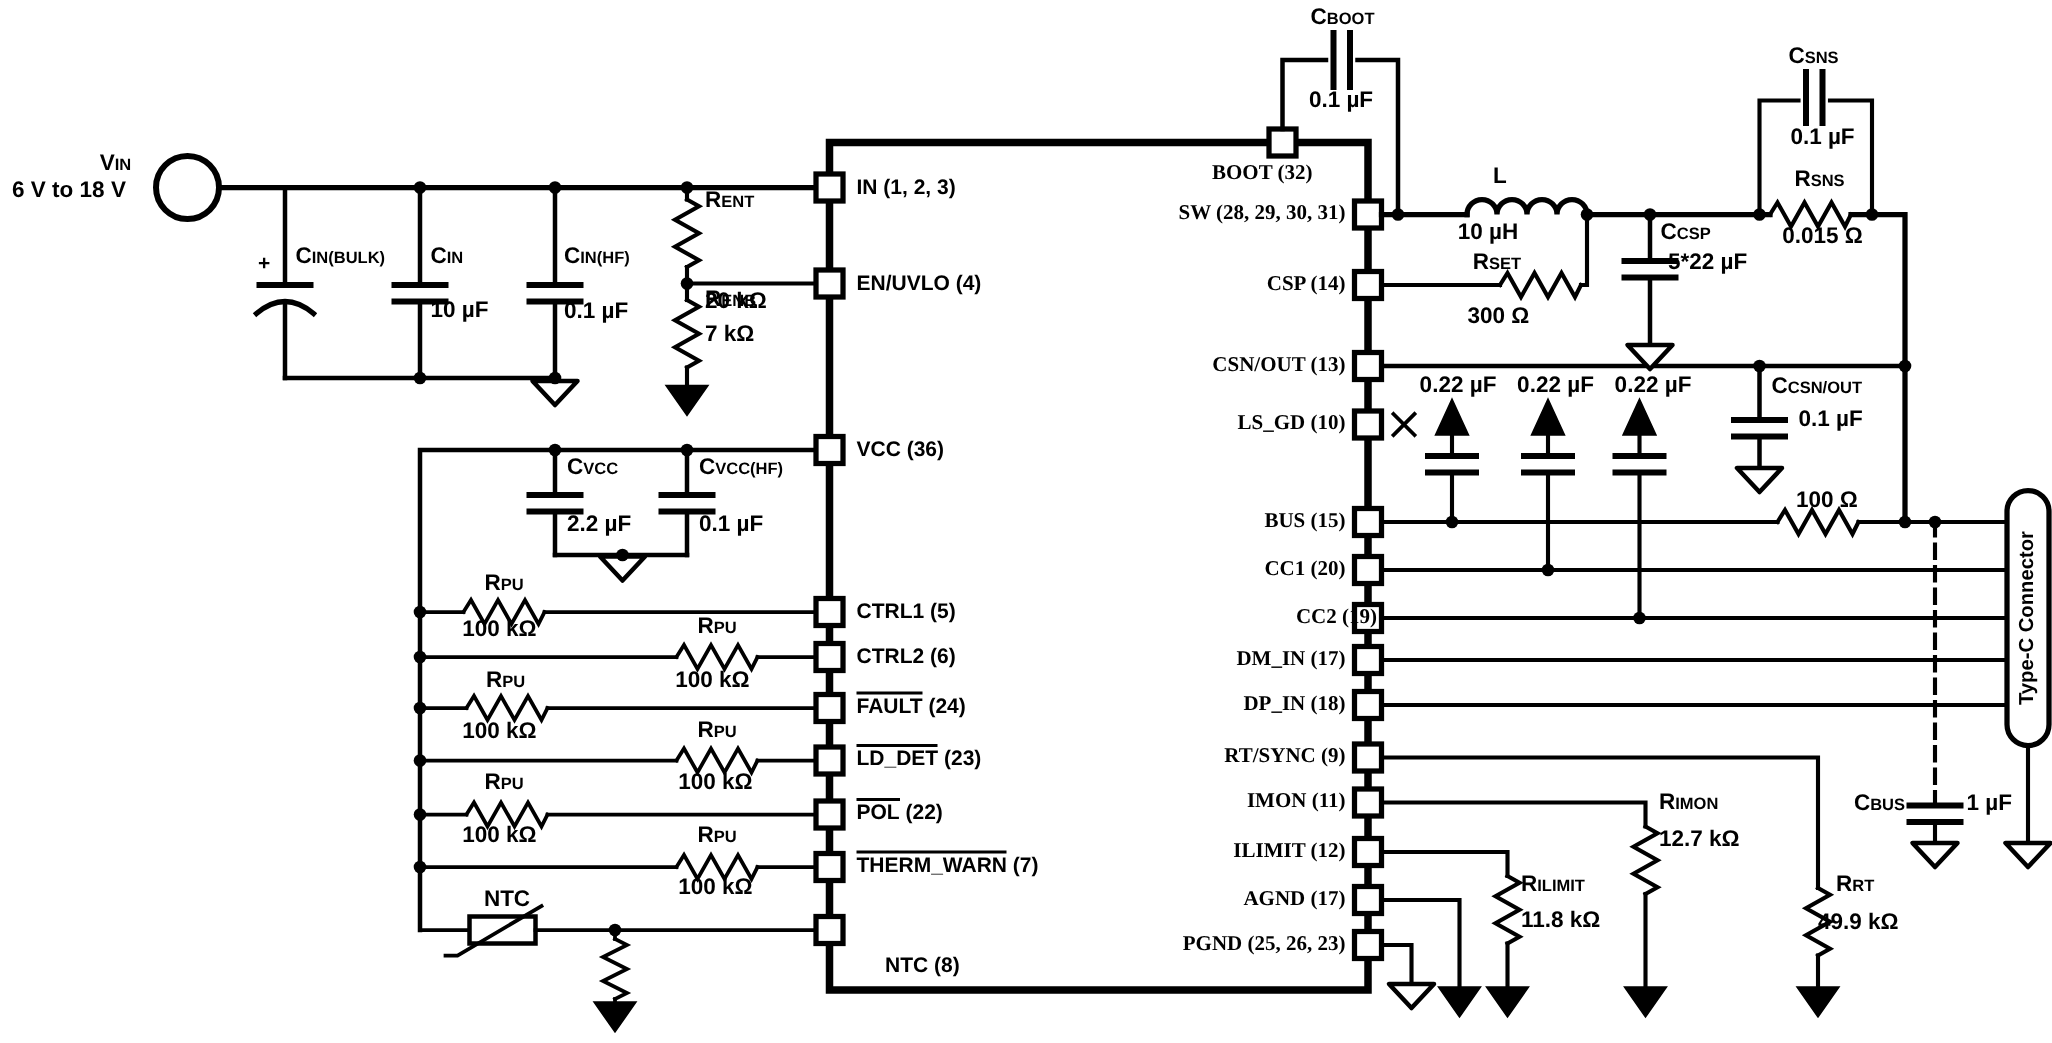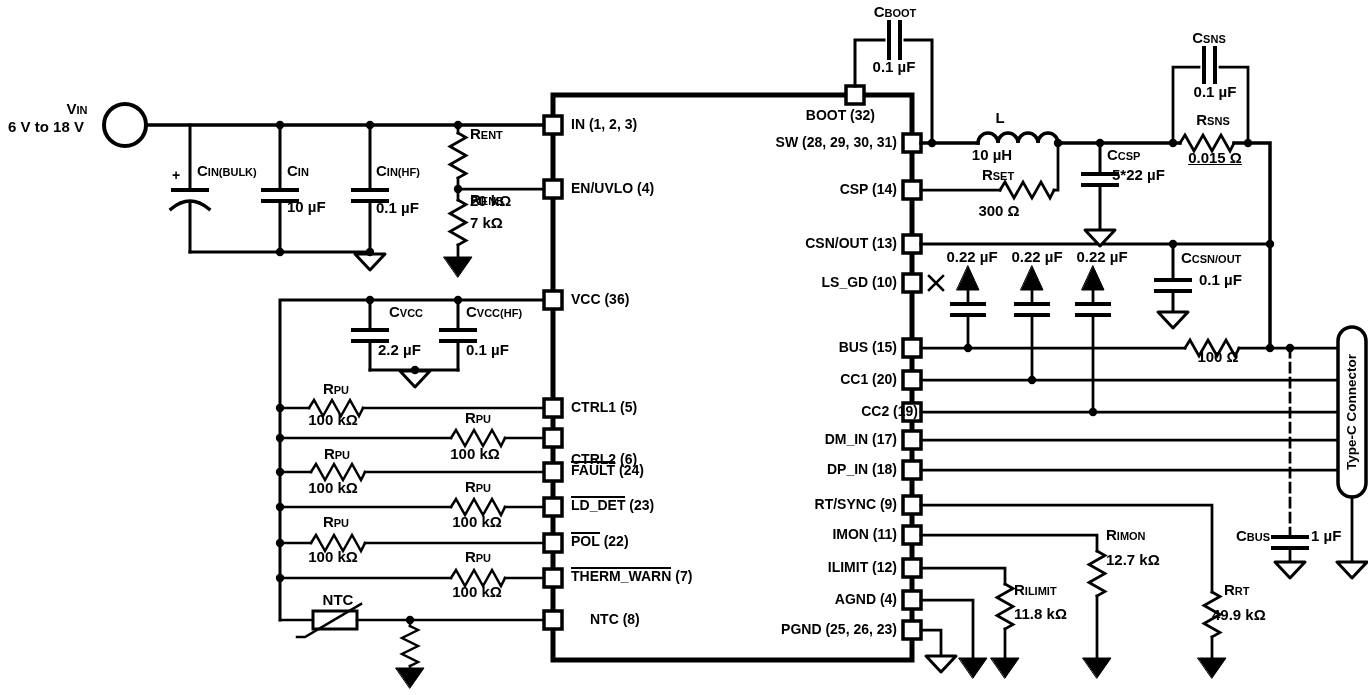--- a/index.html
+++ b/index.html
@@ -3,21 +3,21 @@
 <meta charset="utf-8">
 <style>
   html,body{margin:0;padding:0;background:#fff;}
   #stage{position:relative;width:1368px;height:695px;background:#fff;overflow:hidden;
          font-family:"Liberation Sans",sans-serif;}
   svg{position:absolute;left:0;top:0;}
   .lbl{position:absolute;font-weight:bold;font-size:15px;color:#000;white-space:nowrap;line-height:1.1;}
   .ctr{transform:translateX(-50%);}
   .sub{font-size:11px;}
   .pin{font-size:14px;}
-  .rt{}
+  .rt{font-family:Liberation Serif, serif;}
   .ovl{border-top:2.5px solid #000;display:inline-block;line-height:1.05;}
   .vert{transform:translate(-50%,-50%) rotate(-90deg);font-size:13.5px;}
 </style>
 </head>
 <body>
 
 <div id="stage">
 
 <svg width="1368" height="695" viewBox="0 0 1368 695">
   <g stroke="#000" fill="none" stroke-linecap="square">
@@ -262,21 +262,21 @@
 <div class="lbl" style="left:287px;top:163px;"><span>C</span><span class="sub">IN</span></div>
 <div class="lbl" style="left:287px;top:199px;">10 µF</div>
 <div class="lbl" style="left:376px;top:163px;"><span>C</span><span class="sub">IN(HF)</span></div>
 <div class="lbl" style="left:376px;top:200px;">0.1 µF</div>
 
 <div class="lbl" style="left:470px;top:126px;"><span>R</span><span class="sub">ENT</span></div>
 <div class="lbl" style="left:470px;top:149px;margin-top:44px;">20 kΩ</div>
 <div class="lbl" style="left:470px;top:192px;"><span>R</span><span class="sub">ENB</span></div>
 <div class="lbl" style="left:470px;top:215px;">7 kΩ</div>
 
-<div class="lbl" style="left:378px;top:304px;margin-left:11px;"><span>C</span><span class="sub">VCC</span></div>
+<div class="lbl" style="left:378px;top:304px;"><span>C</span><span class="sub">VCC</span></div>
 <div class="lbl" style="left:378px;top:342px;">2.2 µF</div>
 <div class="lbl" style="left:466px;top:304px;"><span>C</span><span class="sub">VCC(HF)</span></div>
 <div class="lbl" style="left:466px;top:342px;">0.1 µF</div>
 
 <div class="lbl ctr" style="left:336px;top:381px;"><span>R</span><span class="sub">PU</span></div>
 <div class="lbl ctr" style="left:333px;top:412px;">100 kΩ</div>
 <div class="lbl ctr" style="left:478px;top:410px;"><span>R</span><span class="sub">PU</span></div>
 <div class="lbl ctr" style="left:475px;top:446px;">100 kΩ</div>
 <div class="lbl ctr" style="left:337px;top:446px;"><span>R</span><span class="sub">PU</span></div>
 <div class="lbl ctr" style="left:333px;top:480px;">100 kΩ</div>
@@ -286,69 +286,69 @@
 <div class="lbl ctr" style="left:333px;top:549px;">100 kΩ</div>
 <div class="lbl ctr" style="left:478px;top:549px;"><span>R</span><span class="sub">PU</span></div>
 <div class="lbl ctr" style="left:477px;top:584px;">100 kΩ</div>
 
 <div class="lbl ctr" style="left:338px;top:592px;">NTC</div>
 
 <div class="lbl pin" style="left:571px;top:117px;">IN (1, 2, 3)</div>
 <div class="lbl pin" style="left:571px;top:181px;">EN/UVLO (4)</div>
 <div class="lbl pin" style="left:571px;top:292px;">VCC (36)</div>
 <div class="lbl pin" style="left:571px;top:400px;">CTRL1 (5)</div>
-<div class="lbl pin" style="left:571px;top:452px;">CTRL2 (6)</div>
+<div class="lbl pin" style="left:571px;top:430px;">CTRL2 (6)</div>
 <div class="lbl pin" style="left:571px;top:461px;"><span class="ovl">FAULT</span><span> (24)</span></div>
 <div class="lbl pin" style="left:571px;top:496px;"><span class="ovl">LD_DET</span><span> (23)</span></div>
 <div class="lbl pin" style="left:571px;top:532px;"><span class="ovl">POL</span><span> (22)</span></div>
 <div class="lbl pin" style="left:571px;top:567px;"><span class="ovl">THERM_WARN</span><span> (7)</span></div>
-<div class="lbl pin" style="left:571px;top:612px;padding-left:19px;">NTC (8)</div>
+<div class="lbl pin" style="left:571px;top:636px;padding-left:19px;">NTC (8)</div>
 
 <div class="lbl pin rt" style="right:493px;top:108px;">BOOT (32)</div>
 
 <div class="lbl pin rt" style="right:471px;top:135px;">SW (28, 29, 30, 31)</div>
 <div class="lbl pin rt" style="right:471px;top:182px;">CSP (14)</div>
 <div class="lbl pin rt" style="right:471px;top:236px;">CSN/OUT (13)</div>
 <div class="lbl pin rt" style="right:471px;top:275px;">LS_GD (10)</div>
 <div class="lbl pin rt" style="right:471px;top:340px;">BUS (15)</div>
 <div class="lbl pin rt" style="right:471px;top:372px;">CC1 (20)</div>
 <div class="lbl pin rt" style="right:450px;top:404px;margin-left:30px;">CC2 (19)</div>
 <div class="lbl pin rt" style="right:471px;top:432px;">DM_IN (17)</div>
 <div class="lbl pin rt" style="right:471px;top:462px;">DP_IN (18)</div>
 <div class="lbl pin rt" style="right:471px;top:497px;">RT/SYNC (9)</div>
 <div class="lbl pin rt" style="right:471px;top:527px;">IMON (11)</div>
 <div class="lbl pin rt" style="right:471px;top:560px;">ILIMIT (12)</div>
-<div class="lbl pin rt" style="right:471px;top:592px;">AGND (4)</div>
+<div class="lbl pin rt" style="right:471px;top:592px;">AGND (17)</div>
 <div class="lbl pin rt" style="right:471px;top:622px;">PGND (25, 26, 23)</div>
 
 <div class="lbl ctr" style="left:895px;top:4px;"><span>C</span><span class="sub">BOOT</span></div>
 <div class="lbl ctr" style="left:894px;top:59px;">0.1 µF</div>
 
 <div class="lbl ctr" style="left:1000px;top:110px;">L</div>
 <div class="lbl ctr" style="left:992px;top:147px;">10 µH</div>
 
 <div class="lbl ctr" style="left:998px;top:167px;"><span>R</span><span class="sub">SET</span></div>
 <div class="lbl ctr" style="left:999px;top:203px;">300 Ω</div>
 
 <div class="lbl" style="left:1107px;top:147px;"><span>C</span><span class="sub">CSP</span></div>
 <div class="lbl" style="left:1112px;top:167px;">5*22 µF</div>
 
 <div class="lbl ctr" style="left:1209px;top:30px;"><span>C</span><span class="sub">SNS</span></div>
 <div class="lbl ctr" style="left:1215px;top:84px;">0.1 µF</div>
 <div class="lbl ctr" style="left:1213px;top:112px;"><span>R</span><span class="sub">SNS</span></div>
-<div class="lbl ctr" style="left:1215px;top:150px;text-decoration:underline;">0.015 Ω</div>
+<div class="lbl ctr" style="left:1215px;top:150px;">0.015 Ω</div>
 
 <div class="lbl" style="left:1181px;top:250px;"><span>C</span><span class="sub">CSN/OUT</span></div>
 <div class="lbl" style="left:1199px;top:272px;">0.1 µF</div>
 
 <div class="lbl ctr" style="left:972px;top:249px;">0.22 µF</div>
 <div class="lbl ctr" style="left:1037px;top:249px;">0.22 µF</div>
 <div class="lbl ctr" style="left:1102px;top:249px;">0.22 µF</div>
 
-<div class="lbl ctr" style="left:1218px;top:326px;margin-top:23px;">100 Ω</div>
+<div class="lbl ctr" style="left:1218px;top:326px;">100 Ω</div>
 
 <div class="lbl" style="left:1106px;top:527px;"><span>R</span><span class="sub">IMON</span></div>
 <div class="lbl" style="left:1106px;top:552px;">12.7 kΩ</div>
 
 <div class="lbl" style="left:1014px;top:582px;"><span>R</span><span class="sub">ILIMIT</span></div>
 <div class="lbl" style="left:1014px;top:606px;">11.8 kΩ</div>
 
 <div class="lbl" style="left:1224px;top:582px;"><span>R</span><span class="sub">RT</span></div>
 <div class="lbl" style="left:1212px;top:607px;">49.9 kΩ</div>
 

